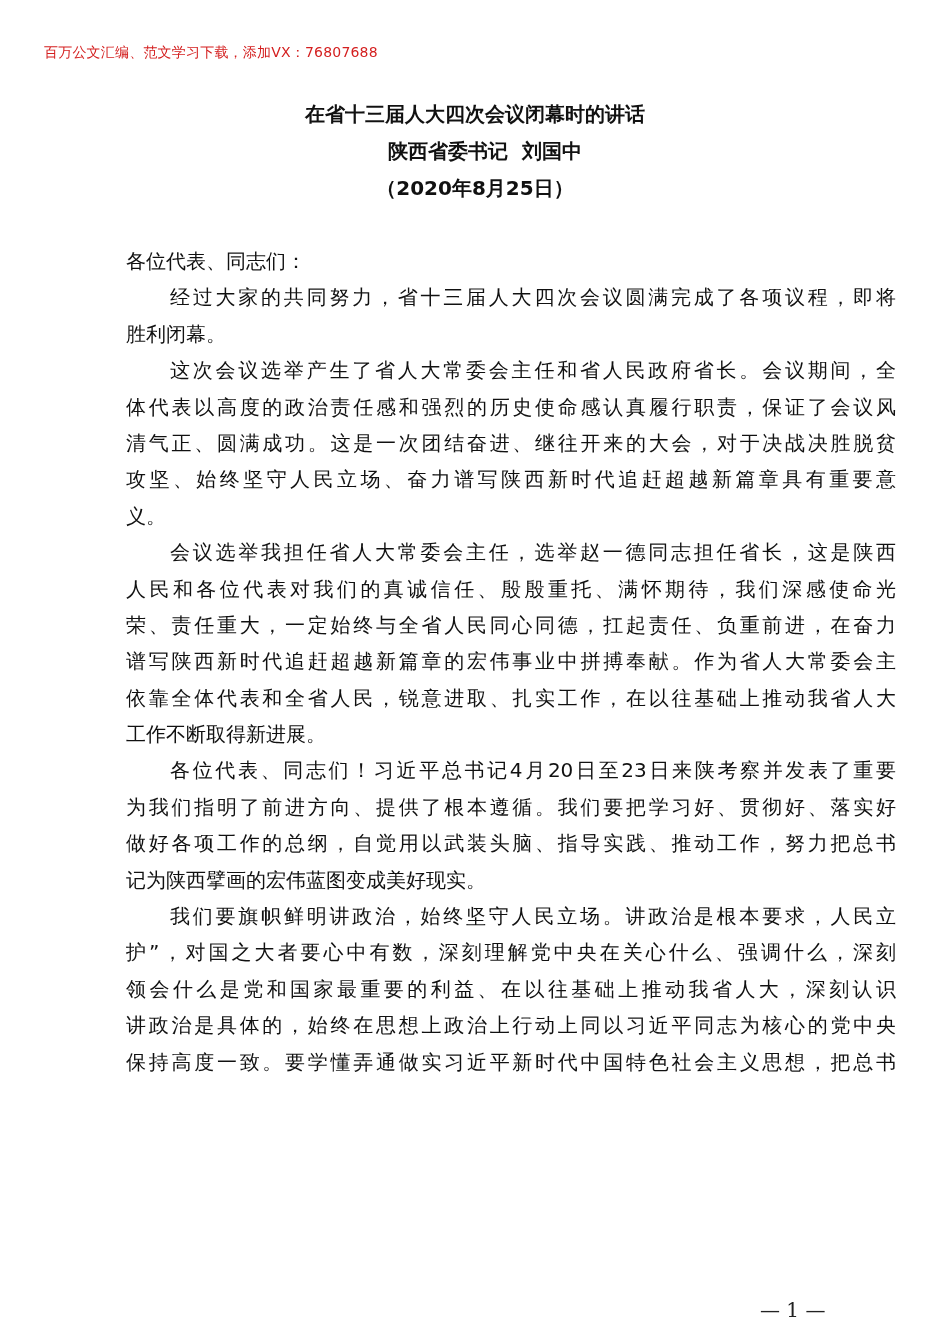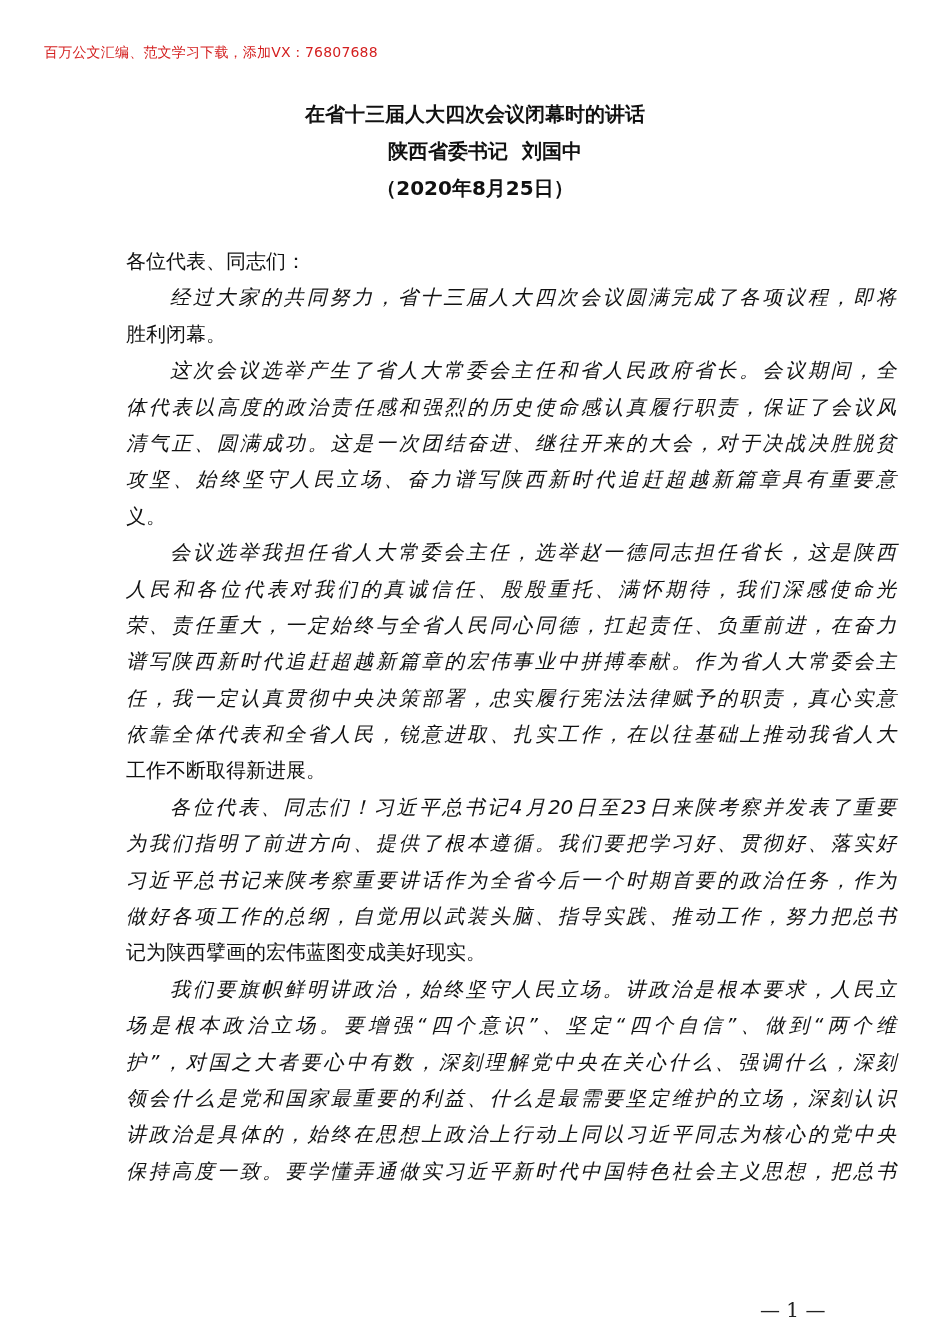--- a/index.html
+++ b/index.html
@@ -4,21 +4,21 @@
   <style>
     html, body { margin: 0; padding: 0; background: #ffffff; }
     body { width: 950px; height: 1344px; position: relative; overflow: hidden;
            font-family: "DejaVu Sans", "Liberation Sans", sans-serif; color: #111; }
     .banner { position: absolute; top: 44px; left: 0; width: 950px; text-align: left;
               font-size: 14px; color: #d42020; letter-spacing: 0.2px; margin-left: 44px; }
     .title-block { position: absolute; top: 96px; left: 0; width: 950px; text-align: center;
                    font-size: 20px; line-height: 37px; color: #111; font-weight: bold; }
     .body { position: absolute; top: 243px; left: 102px; width: 770px; font-size: 20px; line-height: 36.4px; margin-left: 24px; }
     .line { white-space: nowrap; display: block; height: 36.4px; }
-    .line.justify { text-align: justify; text-align-last: justify; font-style: italic; }
+    .line.justify { text-align: justify; text-align-last: justify; }
     .indent { padding-left: 44px; }
     .page-num { position: absolute; top: 1298px; left: 760px; font-family: "DejaVu Serif", serif;
                 font-size: 20px; color: #222; white-space: pre; }
   </style>
 </head>
 <body>
 
 <div class="banner">百万公文汇编、范文学习下载，添加VX：76807688</div>
 
 <div class="title-block">
@@ -41,36 +41,33 @@
     <span class="line justify">清气正、圆满成功。这是一次团结奋进、继往开来的大会，对于决战决胜脱贫</span>
     <span class="line justify">攻坚、始终坚守人民立场、奋力谱写陕西新时代追赶超越新篇章具有重要意</span>
     <span class="line">义。</span>
   </div>
 
   <div>
     <span class="line justify indent">会议选举我担任省人大常委会主任，选举赵一德同志担任省长，这是陕西</span>
     <span class="line justify">人民和各位代表对我们的真诚信任、殷殷重托、满怀期待，我们深感使命光</span>
     <span class="line justify">荣、责任重大，一定始终与全省人民同心同德，扛起责任、负重前进，在奋力</span>
     <span class="line justify">谱写陕西新时代追赶超越新篇章的宏伟事业中拼搏奉献。作为省人大常委会主</span>
-    <span class="line justify">任，我一定认真贯彻中央决策部署，忠实履行宪法法律赋予的职责，真心实意</span>
     <span class="line justify">依靠全体代表和全省人民，锐意进取、扎实工作，在以往基础上推动我省人大</span>
     <span class="line">工作不断取得新进展。</span>
   </div>
 
   <div>
     <span class="line justify indent">各位代表、同志们！习近平总书记4月20日至23日来陕考察并发表了重要</span>
     <span class="line justify">为我们指明了前进方向、提供了根本遵循。我们要把学习好、贯彻好、落实好</span>
-    <span class="line justify">习近平总书记来陕考察重要讲话作为全省今后一个时期首要的政治任务，作为</span>
     <span class="line justify">做好各项工作的总纲，自觉用以武装头脑、指导实践、推动工作，努力把总书</span>
     <span class="line">记为陕西擘画的宏伟蓝图变成美好现实。</span>
   </div>
 
   <div>
     <span class="line justify indent">我们要旗帜鲜明讲政治，始终坚守人民立场。讲政治是根本要求，人民立</span>
-    <span class="line justify">场是根本政治立场。要增强“四个意识”、坚定“四个自信”、做到“两个维</span>
     <span class="line justify">护”，对国之大者要心中有数，深刻理解党中央在关心什么、强调什么，深刻</span>
-    <span class="line justify">领会什么是党和国家最重要的利益、什么是最需要坚定维护的立场，深刻认识</span>
+    <span class="line justify">领会什么是党和国家最重要的利益、在以往基础上推动我省人大，深刻认识</span>
     <span class="line justify">讲政治是具体的，始终在思想上政治上行动上同以习近平同志为核心的党中央</span>
     <span class="line justify">保持高度一致。要学懂弄通做实习近平新时代中国特色社会主义思想，把总书</span>
   </div>
 </div>
 
 <div class="page-num">— 1 —</div>
 
 </body></html>

